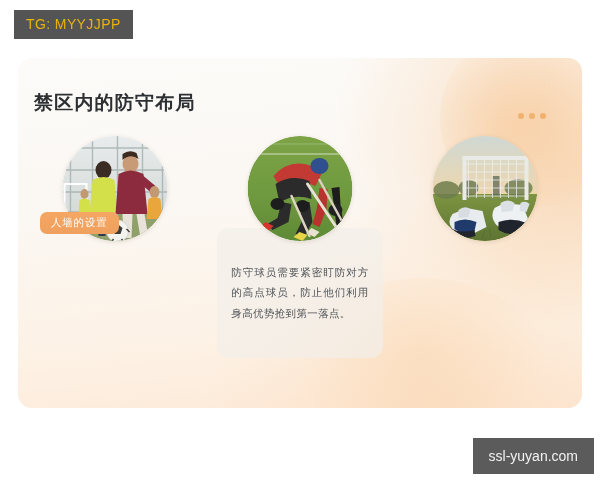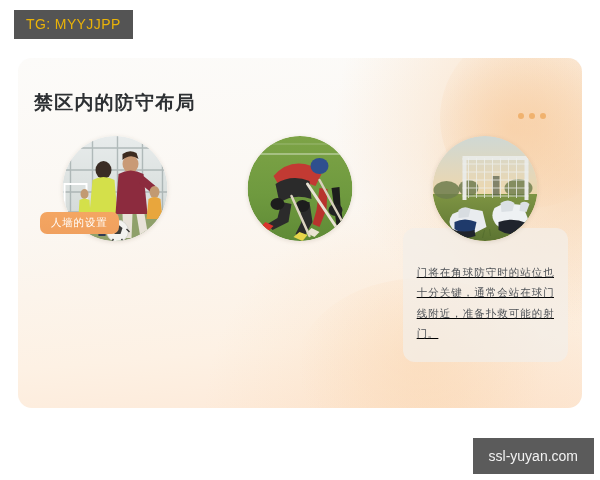--- a/index.html
+++ b/index.html
@@ -97,21 +97,20 @@
 
   
   .cards {
     position: absolute;
     left: 14px;
     top: 78px;
     width: 536px;
     display: flex;
     gap: 20px;
     z-index: 6;
-    text-decoration: underline;
   }
 
   .card {
     position: relative;
     width: 166px;
     padding-top: 92px;
   }
 
   
   .card-photo {
@@ -280,20 +279,23 @@
             <ellipse cx="88" cy="74" rx="7" ry="6" fill="#222"></ellipse>
             <path d="M64 92 l-5 5 8 4 5 -5z" fill="#eae3d2"></path>
 
             <path d="M60 48 L92 96" stroke="#e8e2d4" stroke-width="3" stroke-linecap="round"></path>
             <path d="M92 96 q6 6 -2 8" stroke="#e8e2d4" stroke-width="3.5" fill="none" stroke-linecap="round"></path>
             <path d="M72 44 L96 88" stroke="#d8cfbd" stroke-width="2.5" stroke-linecap="round"></path>
             <path d="M44 60 L62 100" stroke="#ddd4c2" stroke-width="2.5" stroke-linecap="round"></path>
           </g>
         </svg>
       </div>
+      <div class="card-body">
+        <div class="card-text">防守球员需要紧密盯防对方的高点球员，防止他们利用身高优势抢到第一落点。</div>
+      </div>
     </div>
 
     <div class="card">
       <div class="card-photo">
         <svg viewBox="0 0 105 105" xmlns="http://www.w3.org/2000/svg">
           <defs>
             <clipPath id="c3">
                 <circle cx="52.5" cy="52.5" r="52.5"></circle>
               </clipPath>
             <linearGradient id="sky3" x1="0" y1="0" x2="0" y2="1">
@@ -332,21 +334,18 @@
             <path d="M68 67 q7 -5 14 0 l-2 8 -11 1z" fill="#dbe0e4"></path>
             <path d="M88 67 q5 -3 9 1 l-3 8 -7 -1z" fill="#dbe0e4"></path>
             <path d="M66 86 q14 -5 28 1 l-3 9 q-14 5 -25 -2z" fill="#20242c"></path>
 
             <g stroke="#4f6a2c" stroke-width="1" opacity="0.6">
               <path d="M6 100 l2 -8 M14 103 l1 -7 M50 102 l2 -8 M58 100 l-1 -7 M98 98 l2 -8"></path>
             </g>
           </g>
         </svg>
       </div>
-      <div class="card-body">
-        <div class="card-text">门将在角球防守时的站位也十分关键，通常会站在球门线附近，准备扑救可能的射门。</div>
-      </div>
     </div>
 
   </div>
 </div>
 
 <div class="watermark">ssl-yuyan.com</div>
 
 </body></html>

